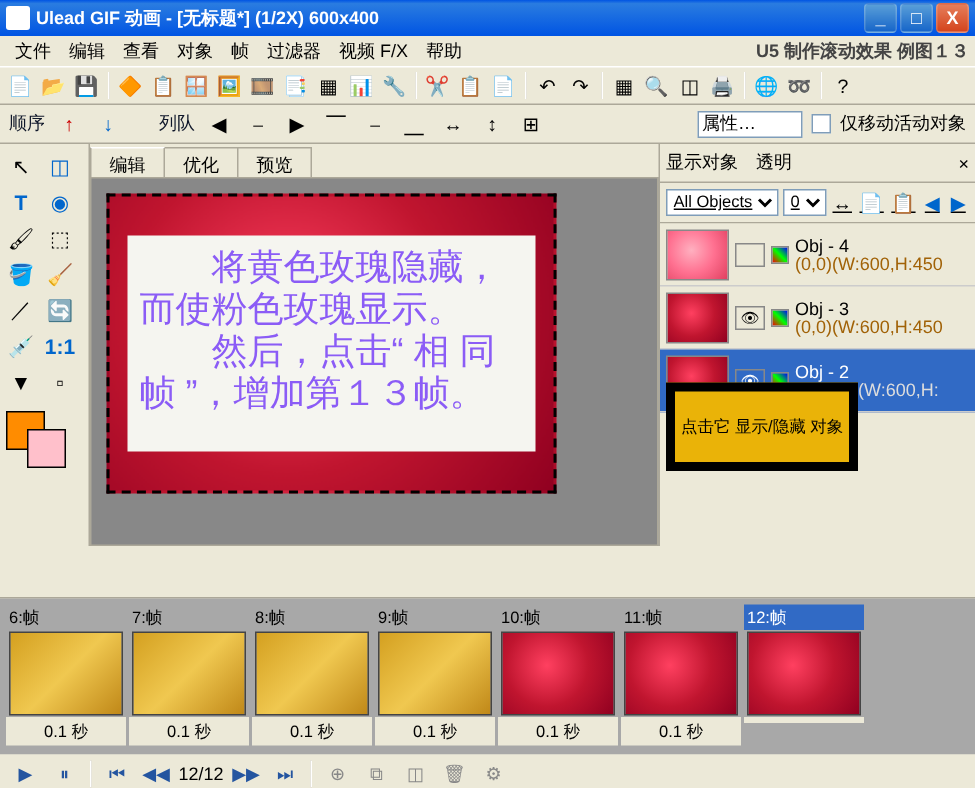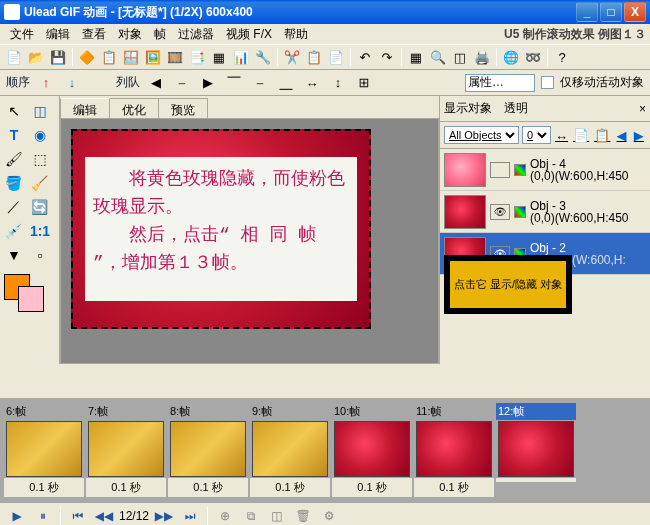--- a/index.html
+++ b/index.html
@@ -26,31 +26,31 @@
 .tool-row { display: flex; gap: 2px; margin-bottom: 2px; }
 .tool { width: 24px; height: 22px; border: 1px solid transparent; display: flex; align-items: center; justify-content: center; cursor: pointer; font-size: 14px; }
 .colorblock { width: 26px; height: 26px; border: 1px solid #000; display: inline-block; }
 .center { flex: 1; display: flex; flex-direction: column; background: #ece9d8; }
 .tabs { display: flex; height: 22px; background: #ece9d8; padding-top: 2px; }
 .tab { padding: 3px 12px; background: #ece9d8; cursor: pointer; border: 1px solid #aca899; border-bottom: none; margin-right: -1px; }
 .tab.active { background: #ece9d8; font-weight: normal; position: relative; z-index: 2; border-top: 1px solid #fff; }
 .canvas-area { flex: 1; background: #888; position: relative; overflow: hidden; border: 1px solid #aca899; }
 .canvas { position: absolute; left: 10px; top: 10px; width: 300px; height: 200px; background: #c0152f; border: 2px dashed #000; }
 .canvas-inner { position: absolute; left: 12px; top: 26px; right: 12px; bottom: 26px; background: #f5f5f0; padding: 8px; }
-.canvas-text { color: #be185d; font-size: 18px; line-height: 28px; font-family: Liberation Mono, monospace; }
+.canvas-text { color: #8b5cf6; font-size: 24px; line-height: 28px; font-family: Liberation Sans, sans-serif; }
 .right-panel { width: 211px; background: #ece9d8; border-left: 1px solid #aca899; display: flex; flex-direction: column; }
 .rp-head { display: flex; align-items: center; padding: 4px; gap: 12px; border-bottom: 1px solid #aca899; }
 .rp-bar { display: flex; align-items: center; padding: 3px 4px; gap: 3px; border-bottom: 1px solid #aca899; text-decoration: underline; }
 .dropdown { border: 1px solid #7f9db9; background: #fff; height: 18px; font-size: 11px; }
 .obj-list { flex: 1; overflow: auto; background: #ece9d8; }
 .obj-row { display: flex; align-items: center; padding: 2px 4px; border-bottom: 1px solid #ccc; height: 42px; gap: 4px; }
 .obj-row.selected { background: #316ac5; color: #fff; }
 .obj-thumb { width: 42px; height: 34px; border: 1px solid #888; background: #eee; }
 .obj-info { flex: 1; font-size: 10px; line-height: 12px; }
-.obj-info .coords { color: #000000; }
+.obj-info .coords { color: #a16207; }
 .obj-row.selected .coords { color: #ddd; }
 .tooltip { position: absolute; background: #eab308; border: 6px solid #000000; padding: 16px 4px; font-size: 11px; z-index: 100; }
 .timeline { border-top: 1px solid #aca899; background: #ece9d8; margin-top: 34px; }
 .frames { display: flex; overflow-x: auto; padding: 4px; background: #a8a8a8; height: 104px; }
 .frame { width: 80px; margin-right: 2px; text-align: center; }
 .frame-head { font-size: 11px; text-align: left; padding: 1px 2px; }
 .frame.selected .frame-head { background: #316ac5; color: #fff; }
 .frame-img { width: 76px; height: 56px; border: 1px solid #444; background: #c0152f; margin: 1px auto; }
 .frame-time { font-size: 11px; padding: 2px; background: #ece9d8; }
 .yellow-rose { background: linear-gradient(135deg, #d4a020, #f0c850, #c08818); }
@@ -116,21 +116,21 @@
   <div class="tbtn">🌐</div>
   <div class="tbtn">➿</div>
   <div class="sep"></div>
   <div class="tbtn">?</div>
 </div>
 
 <div class="seqbar">
   <span class="label">顺序</span>
   <div class="tbtn" style="color:#c00">↑</div>
   <div class="tbtn" style="color:#06c">↓</div>
-  <span class="label" style="margin-left:28px">列队</span>
+  <span class="label" style="margin-left:18px">列队</span>
   <div class="tbtn">◀</div>
   <div class="tbtn">⎯</div>
   <div class="tbtn">▶</div>
   <div class="tbtn">⎺</div>
   <div class="tbtn">⎯</div>
   <div class="tbtn">⎽</div>
   <div class="tbtn">↔</div>
   <div class="tbtn">↕</div>
   <div class="tbtn">⊞</div>
   <span style="margin-left:auto"></span>

